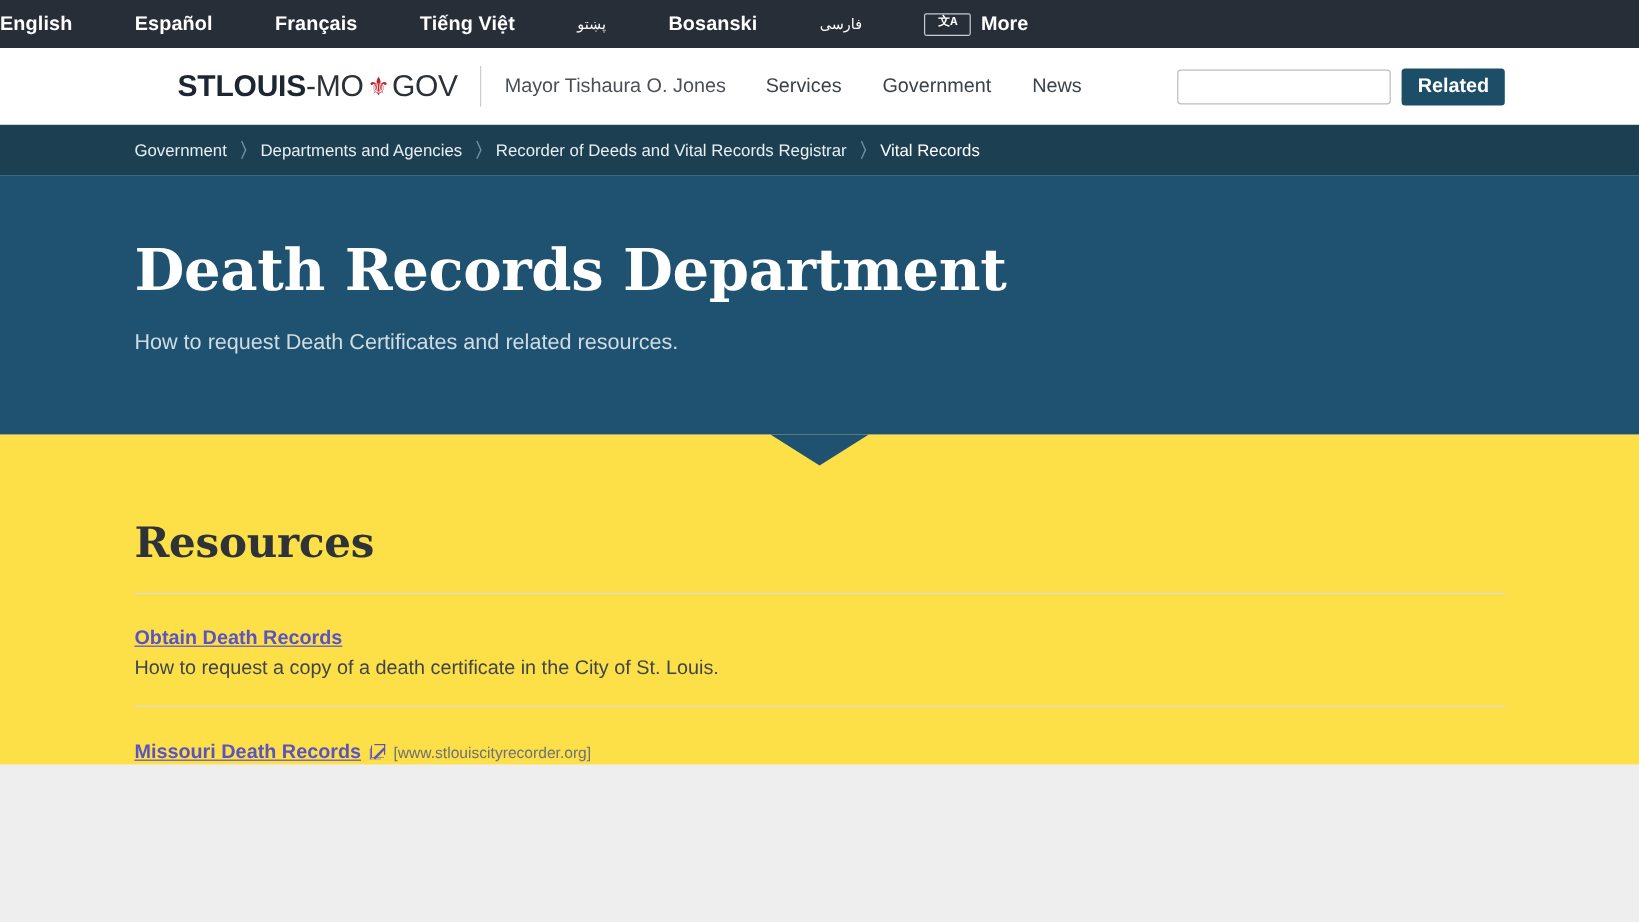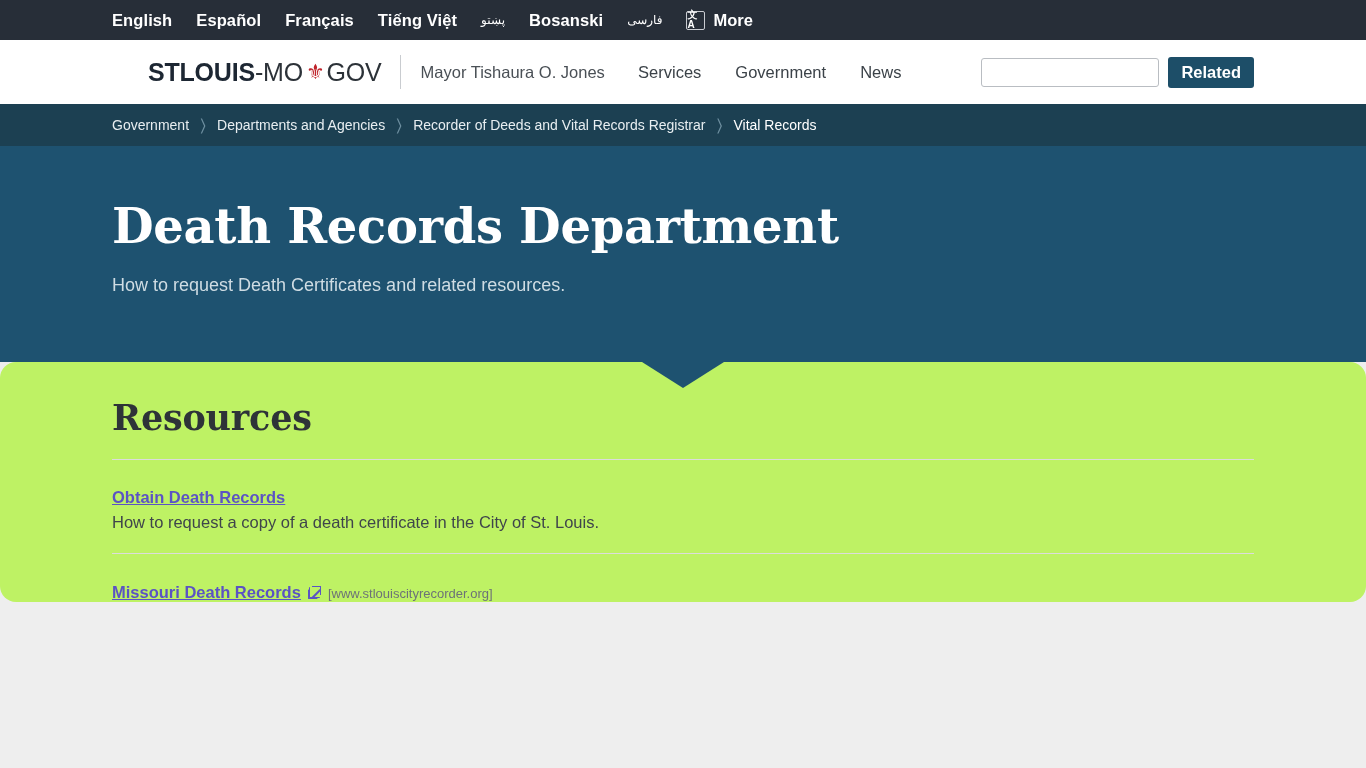--- a/index.html
+++ b/index.html
@@ -11,21 +11,21 @@
     font-family: "Liberation Sans", sans-serif;
     -webkit-font-smoothing: antialiased;
   }
 
   
   .lang-bar {
     height: 40px;
     background: #272e38;
     display: flex;
     align-items: center;
-    padding-left: 112px;
+    gap: 28px;
   }
   .lang-item {
     color: #ffffff;
     font-size: 16.5px;
     font-weight: 700;
     margin-right: 24px;
     cursor: pointer;
     white-space: nowrap;
     letter-spacing: .1px;
   }
@@ -33,27 +33,27 @@
   .lang-more {
     display: flex;
     align-items: center;
     gap: 8px;
     color: #ffffff;
     font-size: 16.5px;
     font-weight: 700;
     cursor: pointer;
   }
   .translate-icon {
-    width: 19px; height: 19px;
+    width: 39px; height: 19px;
     border: 1px solid #c9ccd1;
     border-radius: 2px;
     display: flex; align-items: center; justify-content: center;
     font-size: 10px; line-height: 1;
     color: #ffffff;
-    font-family: Liberation Sans, sans-serif;
+    font-family: Liberation Mono, monospace;
     flex: 0 0 auto;
   }
 
   
   .masthead {
     height: 64px;
     background: #ffffff;
     display: flex;
     align-items: center;
     padding: 0 112px;
@@ -181,23 +181,22 @@
     bottom: -26px;
     transform: translateX(-50%);
     width: 0; height: 0;
     border-left: 41px solid transparent;
     border-right: 41px solid transparent;
     border-top: 26px solid #1e5270;
   }
 
   
   .content {
-    background: #bef264;
-    padding: 35px 112px 0 112px;
-    border-radius: 16px;
+    background: #fde047;
+    padding: 70px 112px 0 112px;
   }
   .section-title {
     font-family: "DejaVu Serif", serif;
     font-weight: 700;
     font-size: 35px;
     color: #2e3338;
     letter-spacing: -.2px;
   }
   .rule {
     height: 1px;

